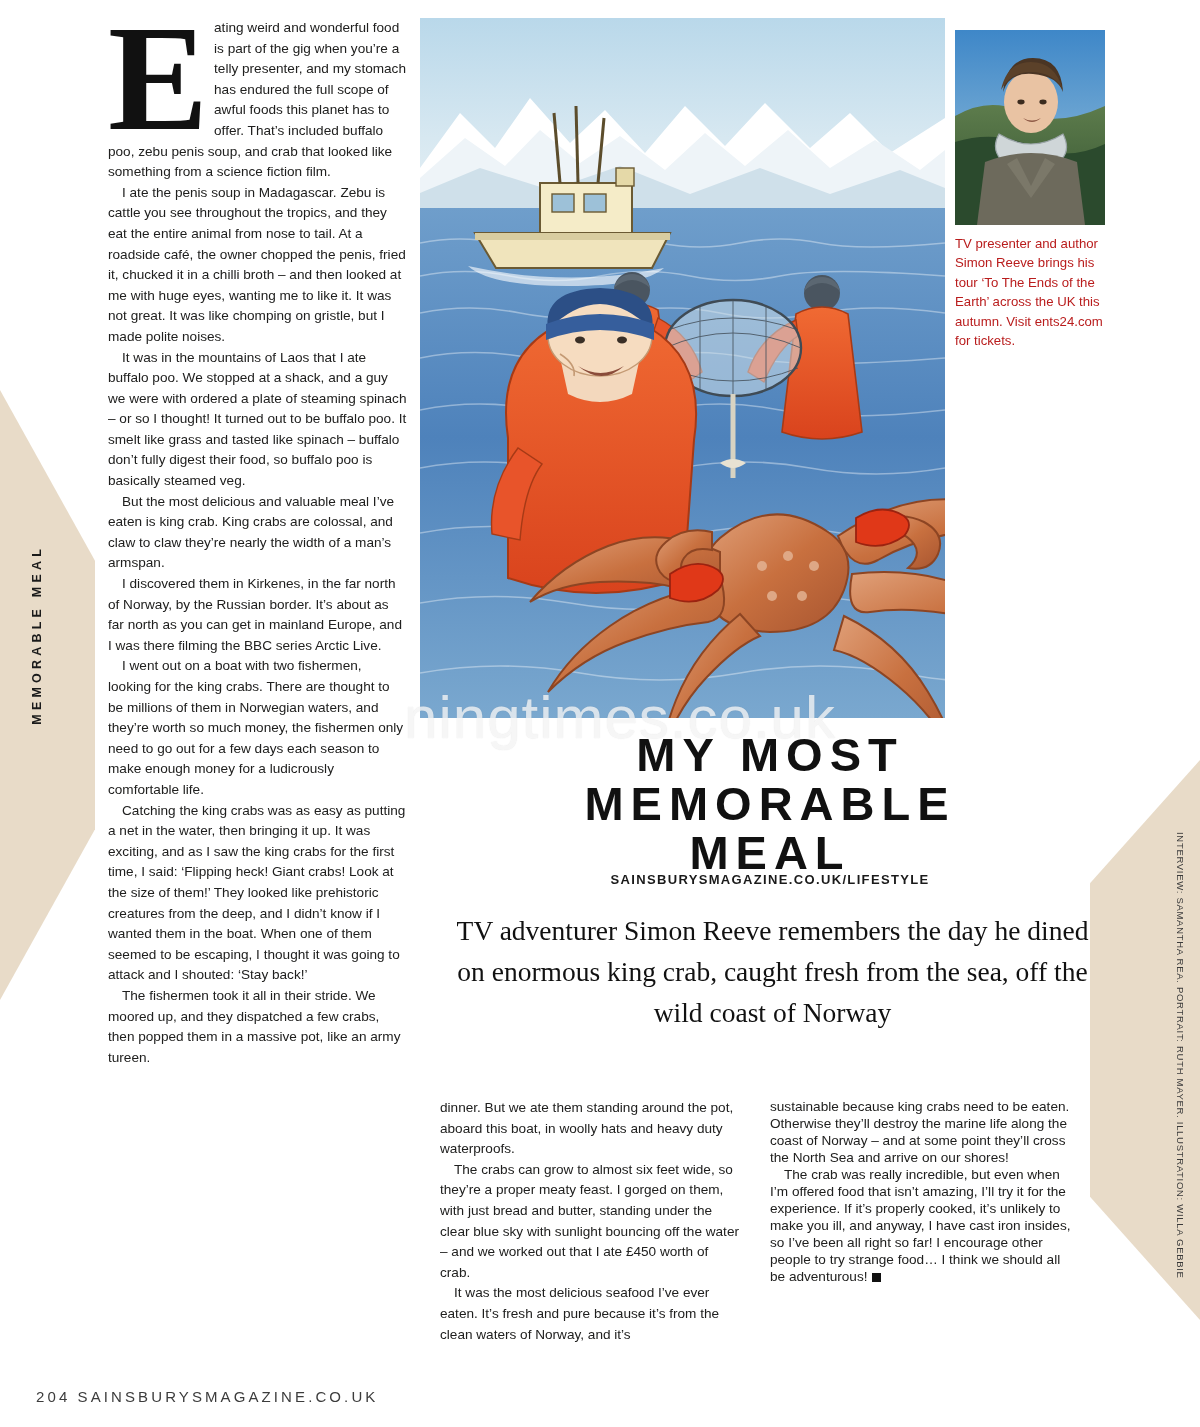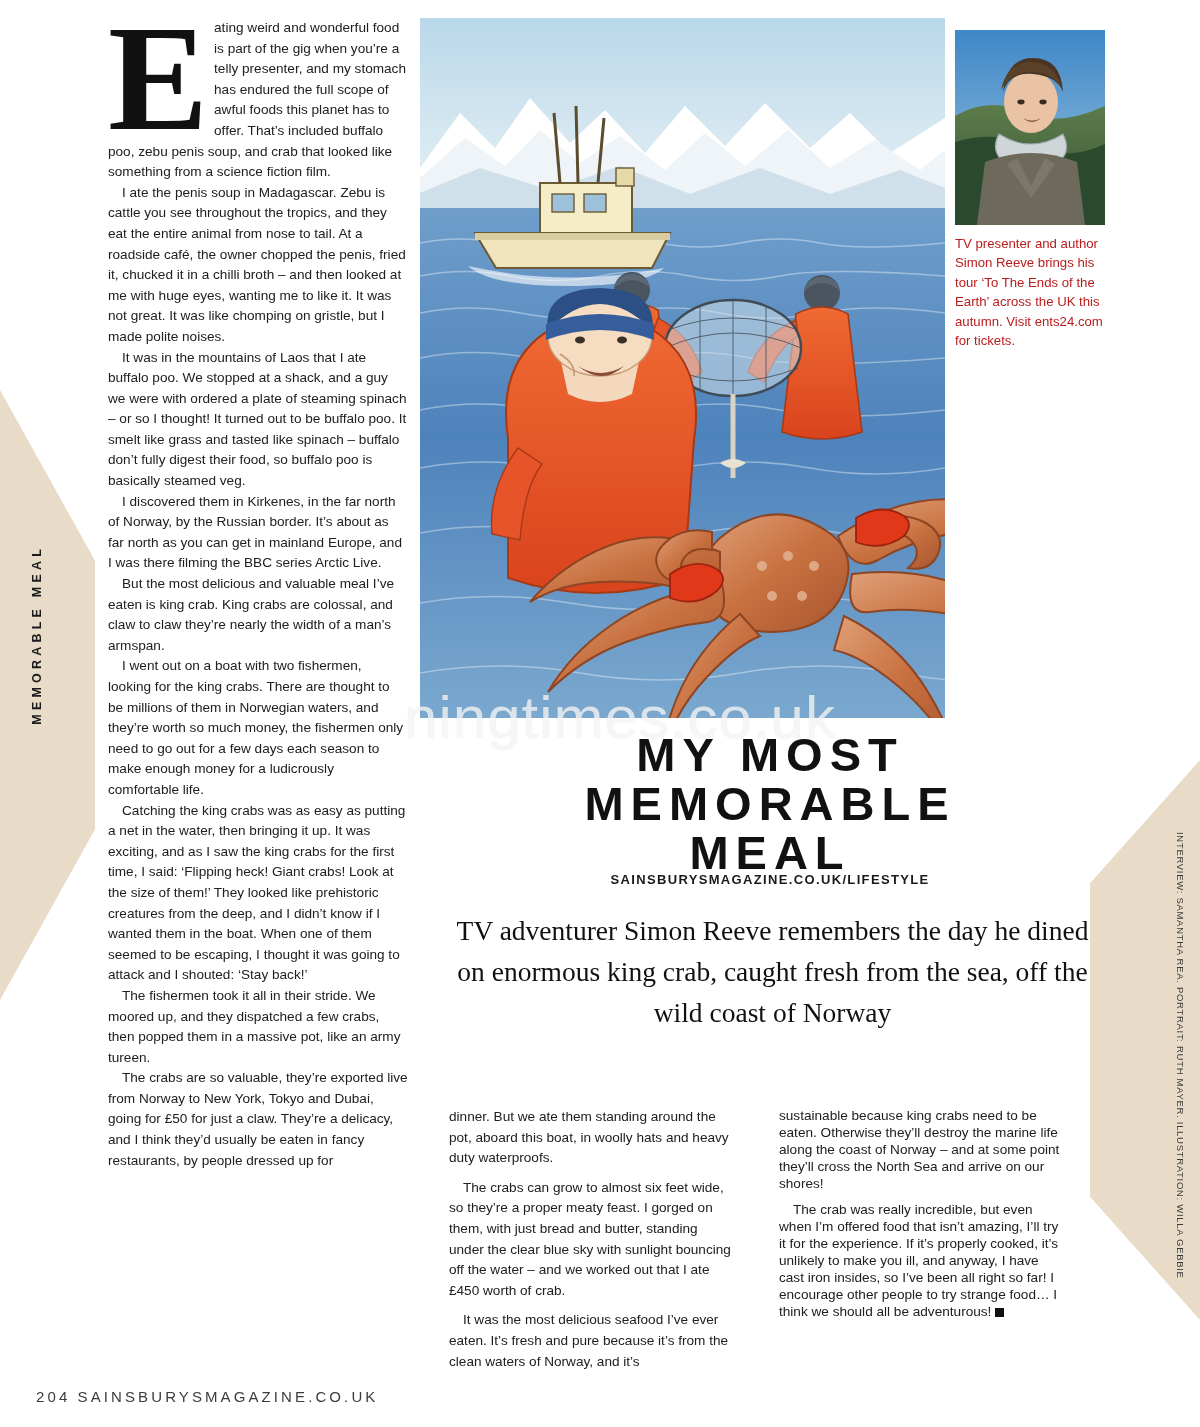--- a/index.html
+++ b/index.html
@@ -173,21 +173,21 @@
   }
   .col-right {
     position: absolute;
     left: 770px; top: 1098px;
     width: 305px;
     font-size: 13.6px;
     line-height: 17px;
     z-index: 4;
     color: #20201f;
   }
-  .col-mid p, .col-right p { margin: 9px; text-indent: 14px; }
+  .col-mid p, .col-right p { margin: 0; text-indent: 14px; }
   .col-mid p.first, .col-right p.first { text-indent: 0; }
   .endmark {
     display: inline-block;
     width: 9px; height: 9px;
     background: #111;
     margin-left: 4px;
     vertical-align: -1px;
   }
 
   
@@ -208,26 +208,25 @@
 
 <div class="side-label-left">MEMORABLE MEAL</div>
 <div class="side-label-right">INTERVIEW: SAMANTHA REA. PORTRAIT: RUTH MAYER. ILLUSTRATION: WILLA GEBBIE</div>
 
 <div class="col-left">
   <p class="first">
     <span class="dropcap">E</span><span>ating weird and wonderful food is part of the gig when you’re a telly presenter, and my stomach has endured the full scope of awful foods this planet has to offer. That’s included buffalo poo, zebu penis soup, and crab that looked like something from a science fiction film.</span>
   </p>
   <p><span>I ate the penis soup in Madagascar. Zebu is cattle you see throughout the tropics, and they eat the entire animal from nose to tail. At a roadside café, the owner chopped the penis, fried it, chucked it in a chilli broth – and then looked at me with huge eyes, wanting me to like it. It was not great. It was like chomping on gristle, but I made polite noises.</span></p>
   <p><span>It was in the mountains of Laos that I ate buffalo poo. We stopped at a shack, and a guy we were with ordered a plate of steaming spinach – or so I thought! It turned out to be buffalo poo. It smelt like grass and tasted like spinach – buffalo don’t fully digest their food, so buffalo poo is basically steamed veg.</span></p>
+  <p><span>But the most delicious and valuable meal I’ve eaten is king crab. King crabs are colossal, and claw to claw they’re nearly the width of a man’s armspan.</span></p>
   <p><span>I discovered them in Kirkenes, in the far north of Norway, by the Russian border. It’s about as far north as you can get in mainland Europe, and I was there filming the BBC series Arctic Live.</span></p>
-  <p><span>But the most delicious and valuable meal I’ve eaten is king crab. King crabs are colossal, and claw to claw they’re nearly the width of a man’s armspan.</span></p>
   <p><span>I went out on a boat with two fishermen, looking for the king crabs. There are thought to be millions of them in Norwegian waters, and they’re worth so much money, the fishermen only need to go out for a few days each season to make enough money for a ludicrously comfortable life.</span></p>
   <p><span>Catching the king crabs was as easy as putting a net in the water, then bringing it up. It was exciting, and as I saw the king crabs for the first time, I said: ‘Flipping heck! Giant crabs! Look at the size of them!’ They looked like prehistoric creatures from the deep, and I didn’t know if I wanted them in the boat. When one of them seemed to be escaping, I thought it was going to attack and I shouted: ‘Stay back!’</span></p>
   <p><span>The fishermen took it all in their stride. We moored up, and they dispatched a few crabs, then popped them in a massive pot, like an army tureen.</span></p>
-  <p><span>The crabs are so valuable, they’re exported live from Norway to New York, Tokyo and Dubai, going for £50 for just a claw. They’re a delicacy, and I think they’d usually be eaten in fancy restaurants, by people dressed up for</span></p>
 </div>
 
 <div class="illustration">
   <svg class="illu-svg" viewBox="0 0 525 700" preserveAspectRatio="none">
     <defs>
       <linearGradient id="skyg" x1="0" y1="0" x2="0" y2="1">
         <stop offset="0%" stop-color="#b9d8ea"></stop>
         <stop offset="60%" stop-color="#d7e8f1"></stop>
         <stop offset="100%" stop-color="#e8f1f5"></stop>
       </linearGradient>

